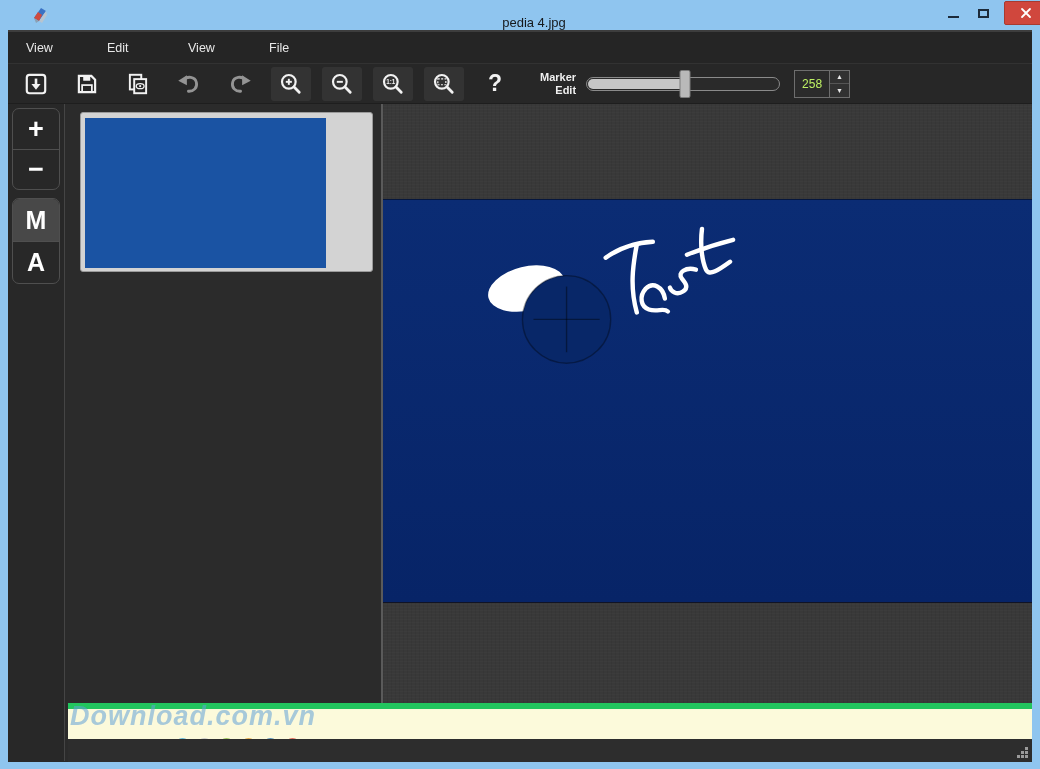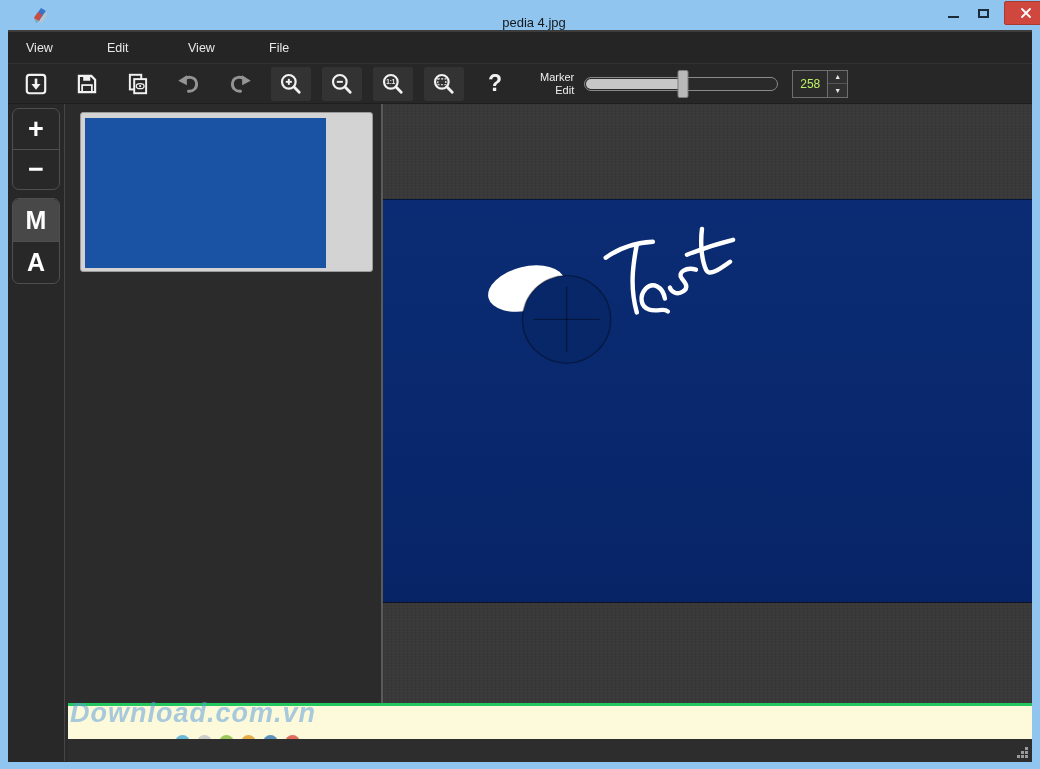--- a/index.html
+++ b/index.html
@@ -20,21 +20,21 @@
   .app { position:absolute; left:8px; top:30px; width:1024px; height:732px; background:#282828; overflow:hidden; }
 
   .menubar { height:33px; background:#252525; border-top:2px solid #3d3d3d; display:flex; align-items:center; padding-left:18px; }
   .menu-item { width:81px; color:#e8e8e8; font-size:12.5px; cursor:default; }
 
   .toolbar { height:41px; background:#272727; border-top:1px solid #323232; border-bottom:1px solid #1e1e1e; display:flex; align-items:center; padding-left:8px; }
   .tb-btn { width:40px; height:34px; margin-right:11px; display:flex; align-items:center; justify-content:center; border-radius:3px; }
   .tb-btn.subtle-bg { background:rgba(255,255,255,0.06); }
   .help-glyph { color:#f2f2f2; font-size:23px; font-weight:bold; line-height:1; }
 
-  .marker-label { color:#f0f0f0; font-size:11px; font-weight:normal; text-align:right; line-height:13px; margin-left:14px; }
+  .marker-label { color:#f0f0f0; font-size:11px; font-weight:bold; text-align:right; line-height:13px; margin-left:14px; }
   .slider { position:relative; width:194px; height:14px; margin-left:10px; }
   .slider-track { position:absolute; left:0; top:0; width:100%; height:14px; border:1px solid #8a8a8a; border-radius:7px; background:#2a2a2a; }
   .slider-fill { position:absolute; left:2px; top:2px; height:10px; background:#c6c6c6; border-radius:5px; }
   .slider-handle { position:absolute; top:-7px; width:11px; height:28px; background:#b9b9b9; border:1px solid #7c7c7c; border-radius:2px; transform:translateX(-50%); }
   .spin { display:flex; margin-left:14px; height:28px; }
   .spin-value { width:36px; height:28px; background:#2b2b2b; border:1px solid #6e6e6e; color:#bef264; font-size:12px; display:flex; align-items:center; justify-content:center; }
   .spin-arrows { width:20px; height:28px; border:1px solid #6e6e6e; border-left:none; display:flex; flex-direction:column; }
   .spin-arrow { flex:1; display:flex; align-items:center; justify-content:center; color:#e8e8e8; font-size:7px; line-height:1; background:#313131; }
   .spin-arrow + .spin-arrow { border-top:1px solid #555; }
 
@@ -57,21 +57,21 @@
   
   .canvas { flex:1; position:relative; background-color:#393939;
     background-image:
       repeating-linear-gradient(0deg, rgba(255,255,255,0.015) 0 1px, transparent 1px 3px),
       repeating-linear-gradient(90deg, rgba(0,0,0,0.06) 0 1px, transparent 1px 4px); }
   .photo { position:absolute; left:0; top:95px; width:100%; height:404px;
     background:linear-gradient(180deg,#0b2c74 0%, #072467 100%); border-top:1px solid #05163d; border-bottom:1px solid #101325; }
   .photo svg { position:absolute; left:0; top:0; width:100%; height:100%; }
 
   
-  .statusbar { position:absolute; left:60px; right:0; top:673px; height:36px; background:#fcfadb; border-top:3px solid #22c55e; z-index:2; }
+  .statusbar { position:absolute; left:60px; right:0; top:673px; height:36px; background:#fcfadb; border-top:6px solid #22c55e; z-index:2; }
   .status-text { position:relative; z-index:2; padding:3px 0 0 10px; font-size:12px; color:#111; line-height:15px; }
   .status-link { color:#2f6fce; text-decoration:underline; }
   .watermark { position:absolute; left:2px; top:-8px; z-index:1; font-size:27px; font-weight:bold; font-style:italic; letter-spacing:1px; color:rgba(96,160,215,0.55); white-space:nowrap; }
   .wm-dots { position:absolute; left:107px; top:29px; z-index:3; display:flex; gap:7px; }
   .wm-dot { width:15px; height:15px; border-radius:50%; opacity:0.9; }
 
   .below-status { position:absolute; left:60px; right:0; top:709px; height:23px; background:#2d2d2d; z-index:2; }
   .resize-grip { position:absolute; right:3px; bottom:3px; }
 </style>
 </head>

